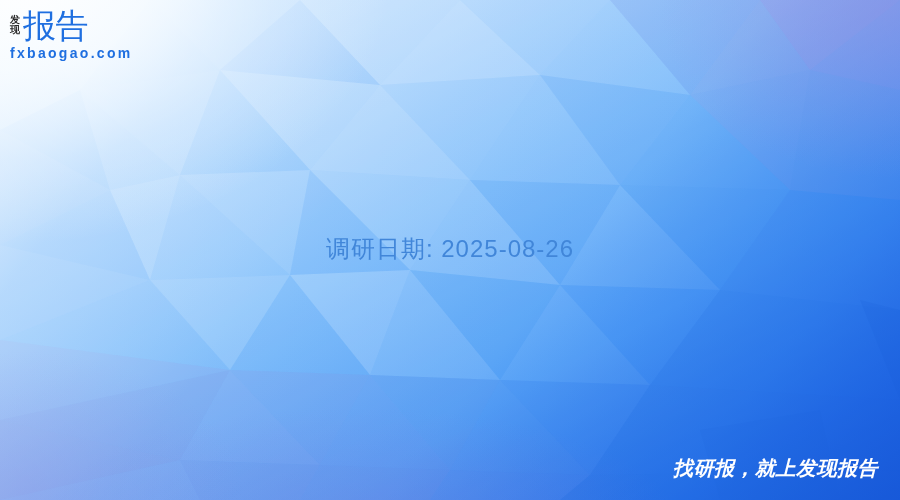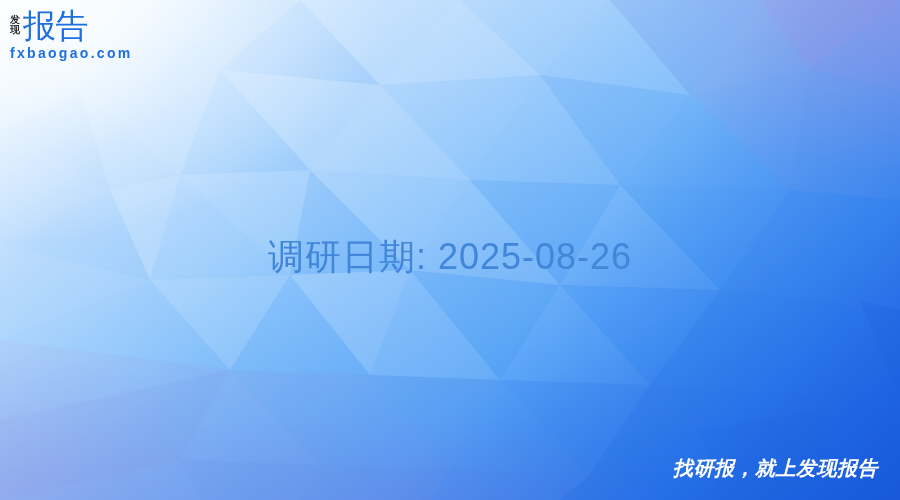--- a/index.html
+++ b/index.html
@@ -114,21 +114,21 @@
     z-index: 5;
     white-space: nowrap;
   }
   .subtitle {
     position: absolute;
     left: 0;
     right: 0;
     top: 233px;
     text-align: center;
     color: #4186d9;
-    font-size: 36px;
+    font-size: 24px;
     font-weight: 400;
     letter-spacing: 1px;
     z-index: 5;
     white-space: nowrap;
   }
 
   
   .footer-slogan {
     position: absolute;
     right: 22px;

